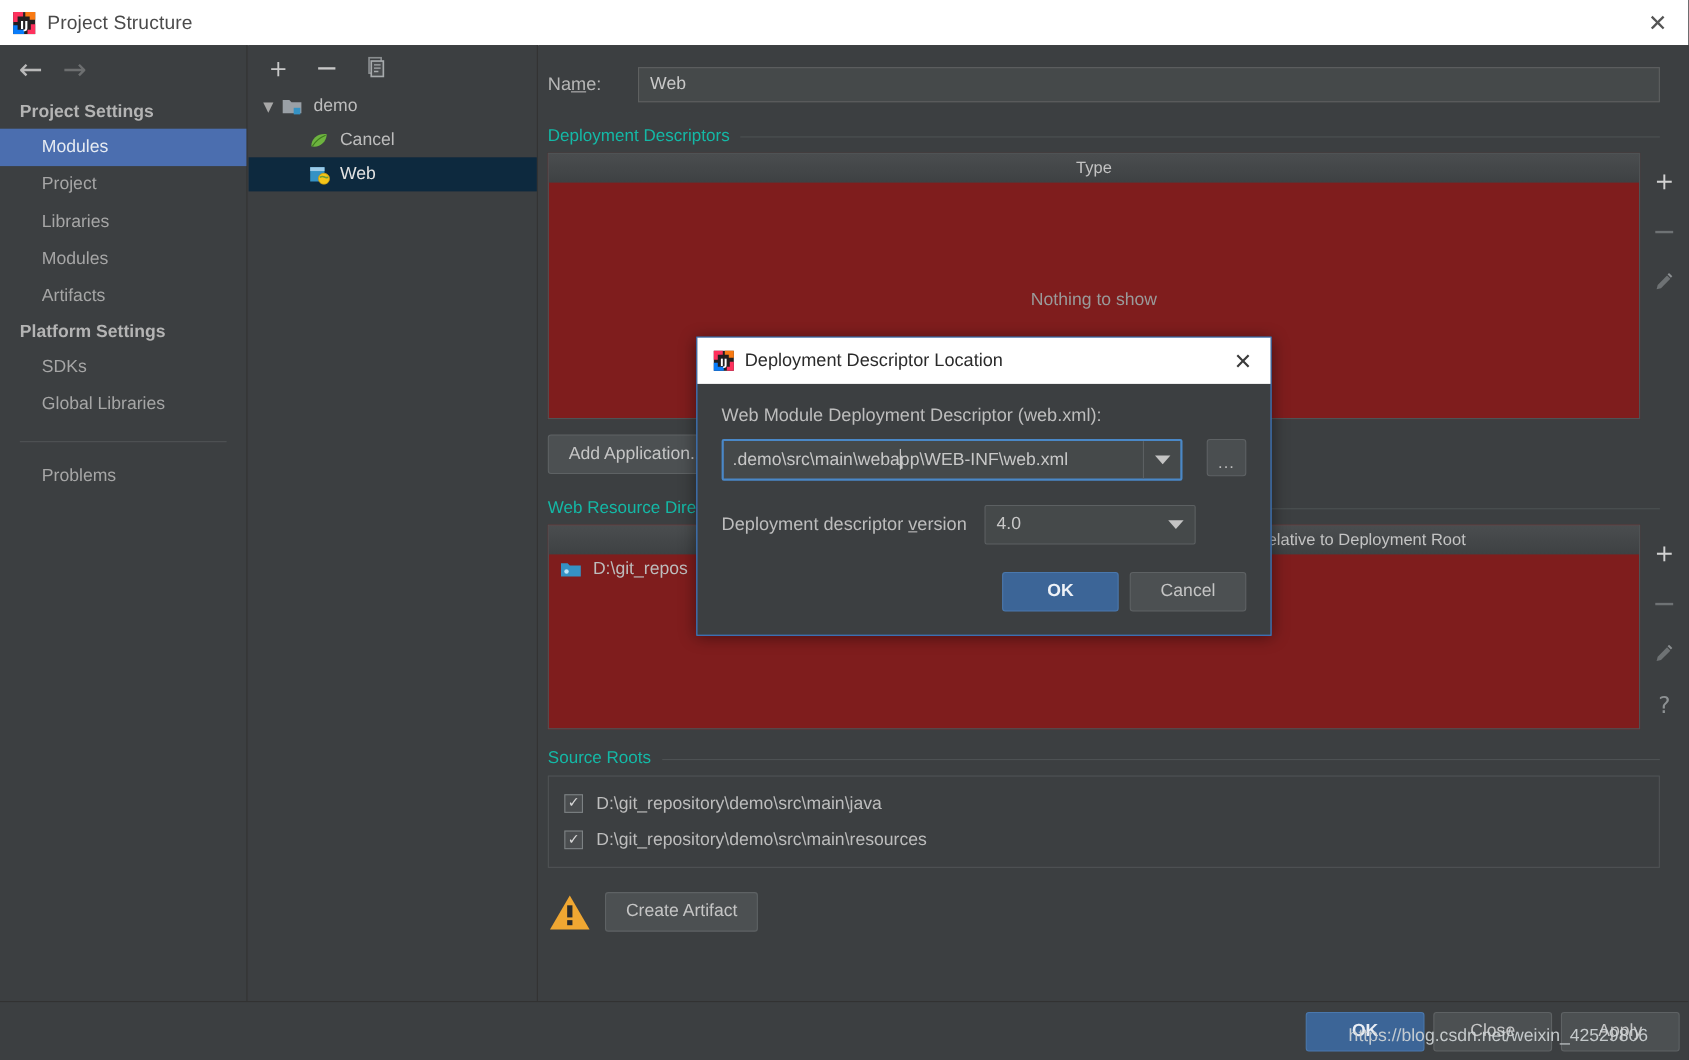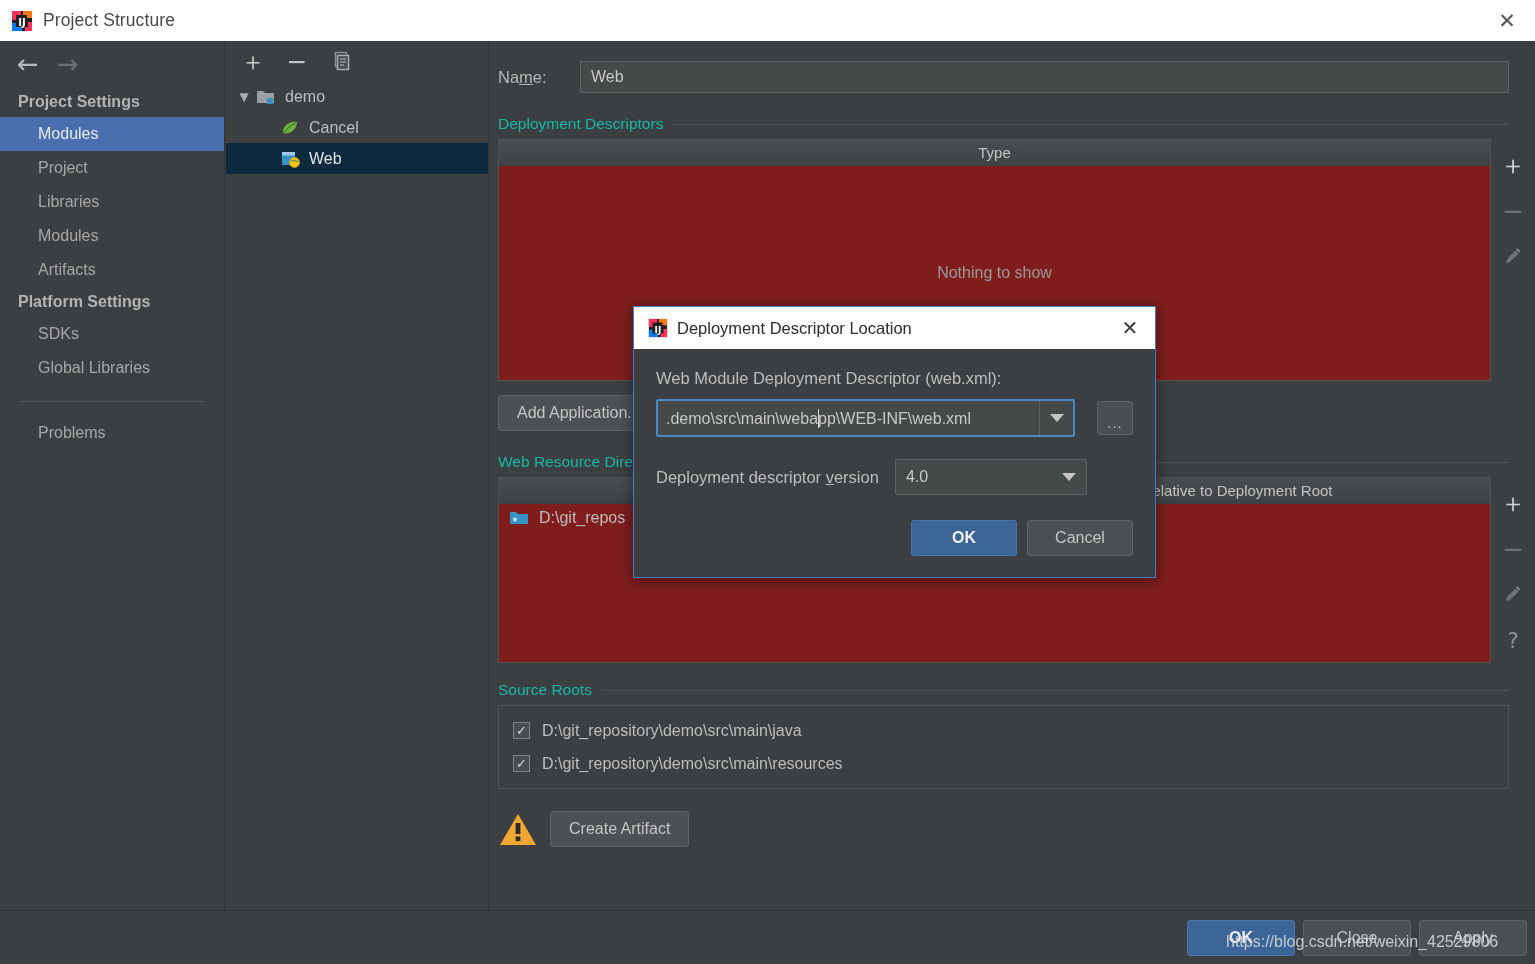--- a/index.html
+++ b/index.html
@@ -181,21 +181,21 @@
   .dlg-title .t { margin-left: 9px; font-size: 16.5px; color: #2b2b2b; }
   .dlg-title .x {
     position: absolute; right: 12px; top: 8px; width: 26px; height: 26px;
     display: flex; align-items: center; justify-content: center;
     font-size: 20px; font-weight: 300; color: #3a3a3a; cursor: pointer;
     font-family: "DejaVu Sans", sans-serif;
   }
   .dlg-body { padding: 20px 22px 0 22px; }
   .dlg-label { font-size: 16.5px; color: #bdbdbd; margin-bottom: 11px; }
 
-  .combo-row { display: flex; align-items: center; gap: 22px; }
+  .combo-row { display: flex; align-items: flex-start; gap: 22px; }
   .combo {
     flex: 1; height: 38px; display: flex; align-items: center;
     background: #45494a; border: 2px solid #4a88c7; border-radius: 2px;
   }
   .combo .val {
     flex: 1; font-size: 16px; color: #c8c8c8; padding-left: 8px; white-space: nowrap;
     overflow: hidden; position: relative;
   }
   .caret-bar {
     display: inline-block; width: 1px; height: 19px; background: #d6d6d6;

